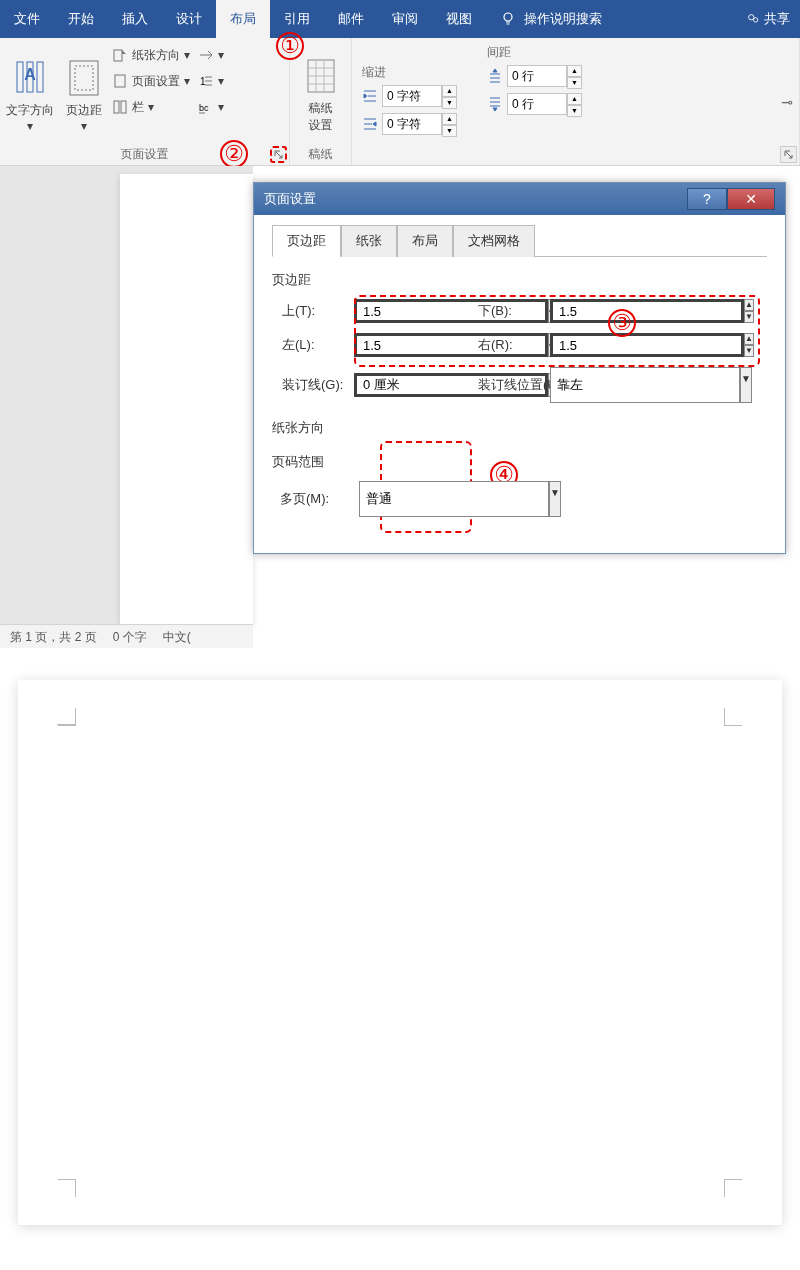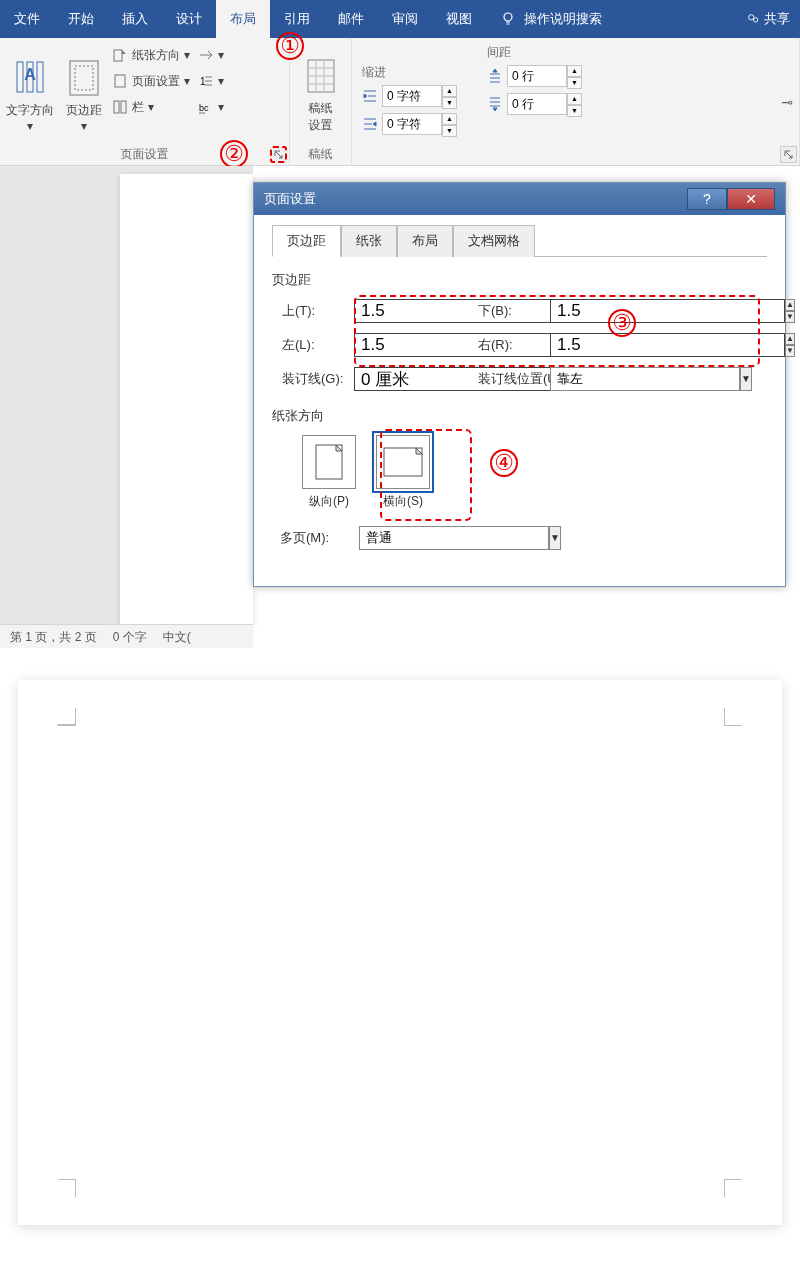--- a/index.html
+++ b/index.html
@@ -37,24 +37,24 @@
 .winbtn.close { background: linear-gradient(#d36868,#b33a3a); width: 48px; }
 .dlg-body { background: #fff; padding: 10px 18px 20px; font-size: 13px; color: #333; }
 .dlg-tabs { display: flex; border-bottom: 1px solid #bbb; margin-bottom: 14px; }
 .dlg-tab { padding: 6px 14px; border: 1px solid #bbb; border-bottom: none; background: #eee; margin-right: 0; margin-bottom: -1px; font-size: 13px; }
 .dlg-tab.active { background: #fff; border-bottom: 1px solid #fff; }
 .fieldset { margin: 8px 0 16px; position: relative; }
 .fieldset > .legend { font-size: 13px; color: #333; margin-bottom: 10px; }
 .margin-grid { display: grid; grid-template-columns: 72px 124px 72px 124px; row-gap: 10px; align-items: center; margin-left: 10px; }
 .margin-grid label { font-size: 13px; }
 .spin2 { display:flex; height:24px; }
-.spin2 input { flex:1; border:1px solid #404040; padding:0 6px; font-size:17px; }
+.spin2 input { flex:1; border:3px solid #404040; padding:0 6px; font-size:13px; }
 .spin2 .sp { width:18px; display:flex; flex-direction:column; background:#eee; }
 .spin2 .sp span { flex:1; border:1px solid #888; font-size:8px; text-align:center; line-height:10px; }
-.combo { display:flex; height:24px; }
+.combo { display:flex; height:36px; }
 .combo input { flex:1; border:1px solid #888; padding:0 6px; font-size:13px; }
 .combo .dd { width:20px; border:1px solid #888; background:#eee; text-align:center; line-height:22px; font-size:10px; }
 .orient-row { display: flex; gap: 20px; align-items: flex-start; margin-left: 30px; }
 .orient-item { text-align: center; font-size: 12px; }
 .orient-icon { width: 54px; height: 54px; border: 1px solid #888; display: flex; align-items: center; justify-content: center; margin-bottom: 4px; background:#fff; }
 .orient-item.sel .orient-icon { outline: 2px solid #1a5ab5; outline-offset: 2px; }
 .status-bar { background: #f3f3f3; border-top: 1px solid #d4d4d4; height: 24px; line-height: 24px; font-size: 12px; color: #555; padding: 0 10px; position: absolute; top: 624px; left:0; width:253px; display:flex; gap:16px; }
 .doc-canvas-area { background: #e6e6e6; position: absolute; top: 166px; left: 0; width: 253px; height: 482px; }
 .doc-page-inner { background: #fff; position: absolute; left: 120px; top: 8px; width: 133px; height: 450px; box-shadow: 0 2px 6px rgba(0,0,0,0.15); }
 
@@ -338,43 +338,24 @@
             <input value="靠左" style="">
             <div class="dd">▼</div>
           </div>
       </div>
     </div>
 
     <div class="fieldset">
       <div class="legend">纸张方向</div>
       <div class="red-dashed" style="position:absolute; top:22px; left:108px; width:92px; height:92px; border-radius:6px;"></div>
       <div class="callout" style="top:42px; left:218px;">④</div>
-      <div class="orient-row">
-        <div class="orient-item">
-          <div class="orient-icon">
-              <svg width="28" height="36" viewBox="0 0 28 36">
-                <rect x="1" y="1" width="26" height="34" fill="#fff" stroke="#555"></rect>
-                <path d="M21 1 L27 7 L21 7 Z" fill="#ddd" stroke="#555"></path>
-              </svg>
-            </div>
-          <span>纵向(P)</span>
-        </div>
-        <div class="orient-item sel">
-          <div class="orient-icon">
-              <svg width="40" height="30" viewBox="0 0 40 30">
-                <rect x="1" y="1" width="38" height="28" fill="#fff" stroke="#555"></rect>
-                <path d="M33 1 L39 7 L33 7 Z" fill="#ddd" stroke="#555"></path>
-              </svg>
-            </div>
-          <span>横向(S)</span>
-        </div>
-      </div>
     </div>
 
     <div class="fieldset">
+      <div class="legend">页码范围</div>
       <div style="display:flex; align-items:center; gap:30px; margin-left:8px;">
         <label>多页(M):</label>
         <div class="combo" style="width:140px;">
             <input value="普通" style="">
             <div class="dd">▼</div>
           </div>
       </div>
     </div>
   </div>
 </div>

